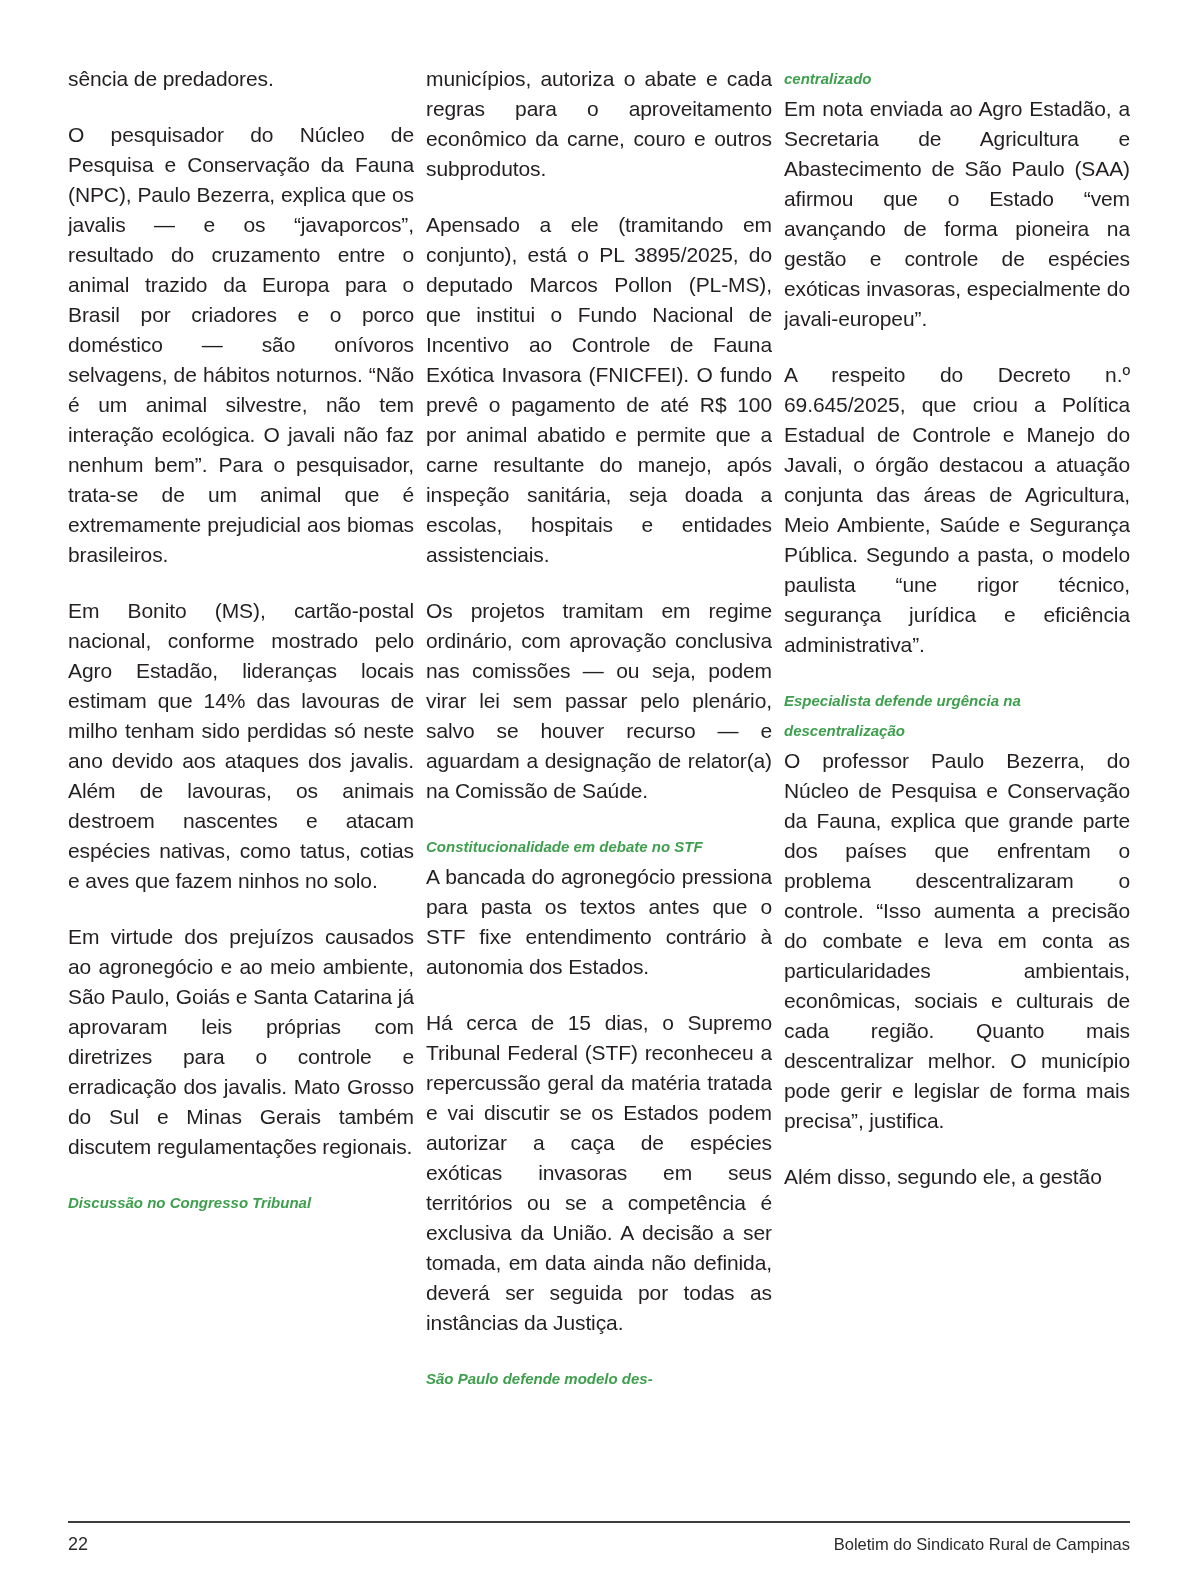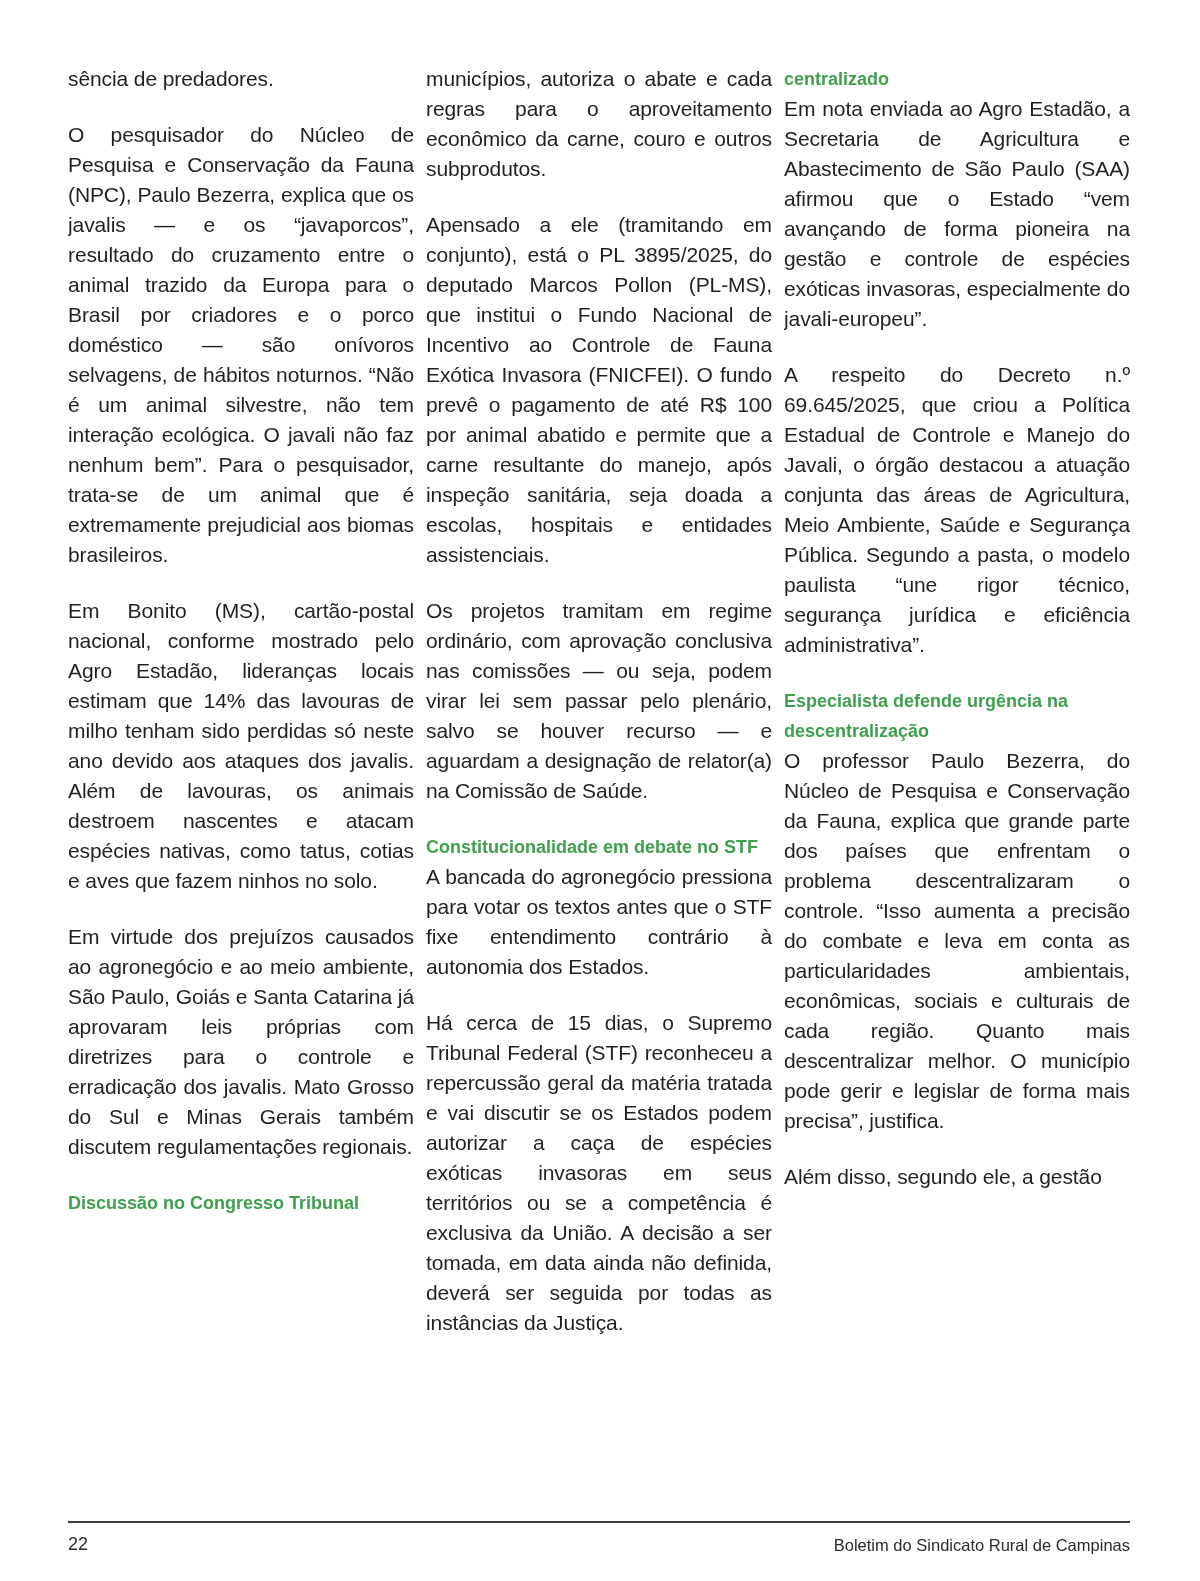--- a/index.html
+++ b/index.html
@@ -32,42 +32,43 @@
     font-size: 21px;
     line-height: 30px;
     text-align: justify;
   }
   .para {
     margin: 0 0 26px 0;
     letter-spacing: -0.1px;
   }
   .heading {
     margin: 0;
-    font-size: 18px;
+    font-size: 15px;
     line-height: 30px;
     font-weight: bold;
+    font-style: italic;
     color: #3e9f4d;
     text-align: left;
   }
   .footer-rule {
     position: absolute;
     left: 68px;
     width: 1062px;
     top: 1521px;
     height: 2px;
     background: #3d3d3d;
   }
   .footer-row {
     position: absolute;
     left: 68px;
     width: 1062px;
     top: 1534px;
     display: flex;
     justify-content: space-between;
-    align-items: flex-end;
+    align-items: center;
     color: #2b2b2b;
   }
   .page-number {
     font-size: 18px;
   }
   .publication {
     font-size: 16.5px;
   }
 </style>
 </head>
@@ -81,22 +82,23 @@
         <p class="para">O pesquisador do Núcleo de Pesquisa e Conservação da Fauna (NPC), Paulo Bezerra, explica que os javalis — e os “javaporcos”, resultado do cruzamento entre o animal trazido da Europa para o Brasil por criadores e o porco doméstico — são onívoros selvagens, de hábitos noturnos. “Não é um animal silvestre, não tem interação ecológica. O javali não faz nenhum bem”. Para o pesquisador, trata-se de um animal que é extremamente prejudicial aos biomas brasileiros.</p>
         <p class="para">Em Bonito (MS), cartão-postal nacional, conforme mostrado pelo Agro Estadão, lideranças locais estimam que 14% das lavouras de milho tenham sido perdidas só neste ano devido aos ataques dos javalis. Além de lavouras, os animais destroem nascentes e atacam espécies nativas, como tatus, cotias e aves que fazem ninhos no solo.</p>
         <p class="para">Em virtude dos prejuízos causados ao agronegócio e ao meio ambiente, São Paulo, Goiás e Santa Catarina já aprovaram leis próprias com diretrizes para o controle e erradicação dos javalis. Mato Grosso do Sul e Minas Gerais também discutem regulamentações regionais.</p>
         <h3 class="heading">Discussão no Congresso Tribunal</h3>
       </div>
     <div class="col">
         <p class="para">municípios, autoriza o abate e cada regras para o aproveitamento econômico da carne, couro e outros subprodutos.</p>
         <p class="para">Apensado a ele (tramitando em conjunto), está o PL 3895/2025, do deputado Marcos Pollon (PL-MS), que institui o Fundo Nacional de Incentivo ao Controle de Fauna Exótica Invasora (FNICFEI). O fundo prevê o pagamento de até R$ 100 por animal abatido e permite que a carne resultante do manejo, após inspeção sanitária, seja doada a escolas, hospitais e entidades assistenciais.</p>
         <p class="para">Os projetos tramitam em regime ordinário, com aprovação conclusiva nas comissões — ou seja, podem virar lei sem passar pelo plenário, salvo se houver recurso — e aguardam a designação de relator(a) na Comissão de Saúde.</p>
         <h3 class="heading">Constitucionalidade em debate no STF</h3>
-        <p class="para">A bancada do agronegócio pressiona para votar os textos antes que o STF fixe entendimento contrário à autonomia dos Estados.</p>
+        <p class="para">A bancada do agronegócio pressiona para pasta os textos antes que o STF fixe entendimento contrário à autonomia dos Estados.</p>
         <p class="para">Há cerca de 15 dias, o Supremo Tribunal Federal (STF) reconheceu a repercussão geral da matéria tratada e vai discutir se os Estados podem autorizar a caça de espécies exóticas invasoras em seus territórios ou se a competência é exclusiva da União. A decisão a ser tomada, em data ainda não definida, deverá ser seguida por todas as instâncias da Justiça.</p>
+        <h3 class="heading">São Paulo defende modelo des-</h3>
       </div>
     <div class="col">
         <h3 class="heading">centralizado</h3>
         <p class="para">Em nota enviada ao Agro Estadão, a Secretaria de Agricultura e Abastecimento de São Paulo (SAA) afirmou que o Estado “vem avançando de forma pioneira na gestão e controle de espécies exóticas invasoras, especialmente do javali-europeu”.</p>
         <p class="para">A respeito do Decreto n.º 69.645/2025, que criou a Política Estadual de Controle e Manejo do Javali, o órgão destacou a atuação conjunta das áreas de Agricultura, Meio Ambiente, Saúde e Segurança Pública. Segundo a pasta, o modelo paulista “une rigor técnico, segurança jurídica e eficiência administrativa”.</p>
         <h3 class="heading">Especialista defende urgência na descentralização</h3>
         <p class="para">O professor Paulo Bezerra, do Núcleo de Pesquisa e Conservação da Fauna, explica que grande parte dos países que enfrentam o problema descentralizaram o controle. “Isso aumenta a precisão do combate e leva em conta as particularidades ambientais, econômicas, sociais e culturais de cada região. Quanto mais descentralizar melhor. O município pode gerir e legislar de forma mais precisa”, justifica.</p>
         <p class="para">Além disso, segundo ele, a gestão</p>
       </div>
   </div>

